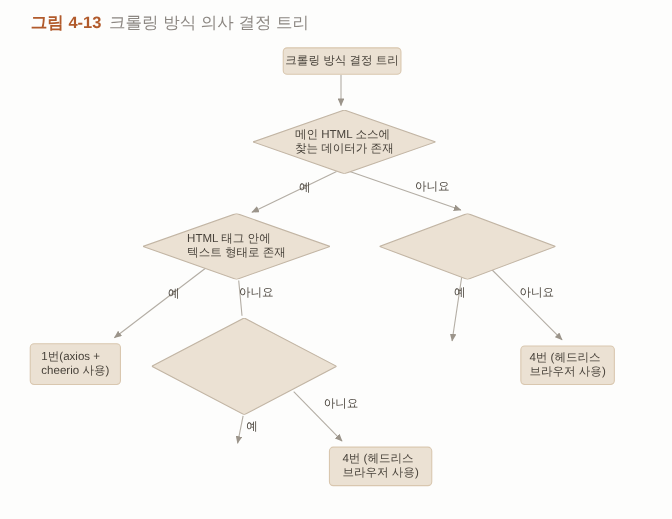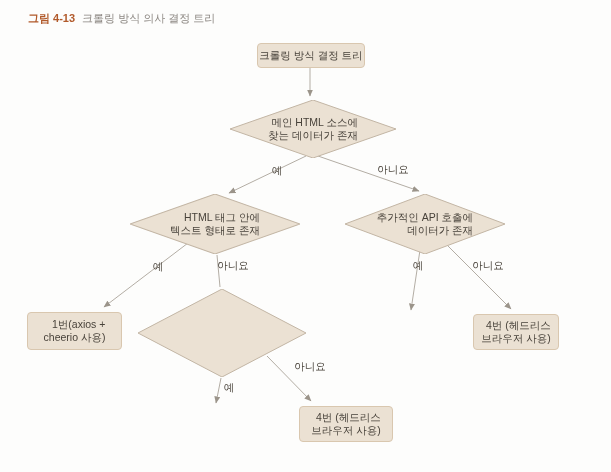--- a/index.html
+++ b/index.html
@@ -1,26 +1,26 @@
 <!DOCTYPE html>
 <html><head>
 <meta charset="utf-8">
 <style>
   html,body{margin:0;padding:0;background:#ffffff;}
   .canvas{
     position:relative;width:611px;height:472px;background:#fdfdfc;
     font-family:"Liberation Sans","DejaVu Sans",sans-serif;overflow:hidden;
   }
-  .fig-title{position:absolute;left:28px;top:11px;font-size:11px;white-space:nowrap;}
+  .fig-title{position:absolute;left:28px;top:11px;font-size:15px;white-space:nowrap;}
   .fig-label{color:var(--fig-label,#b15a2b);font-weight:bold;margin-right:7px;}
   .fig-text{color:var(--fig-caption,#8c8782);}
   .connectors{position:absolute;left:0;top:0;}
   .node{
     position:absolute;display:flex;align-items:center;justify-content:center;
-    text-align:right;color:var(--node-text,#48423a);font-size:10.5px;line-height:13.5px;
+    text-align:left;color:var(--node-text,#48423a);font-size:10.5px;line-height:13.5px;
   }
   .rect{
     background:var(--node-fill,#ebe1d3);
     border:1px solid var(--node-border,#d9c7af);
     border-radius:4px;box-sizing:border-box;
   }
   .diamond svg.shape{position:absolute;left:0;top:0;width:100%;height:100%;}
   .diamond .node-text{position:relative;z-index:1;}
   .node-text{white-space:pre-line;}
   .edge-label{
@@ -73,31 +73,29 @@
       <polygon points="50,0 100,50 50,100 0,50" fill="#ebe1d3" stroke="#c2b5a4" vector-effect="non-scaling-stroke"></polygon>
     </svg>
     <span class="node-text">메인 HTML 소스에
 찾는 데이터가 존재</span>
   </div>
 
   <div class="node diamond" style="left:345px;top:194px;width:160px;height:60px;">
     <svg class="shape" viewBox="0 0 100 100" preserveAspectRatio="none">
       <polygon points="50,0 100,50 50,100 0,50" fill="#ebe1d3" stroke="#c2b5a4" vector-effect="non-scaling-stroke"></polygon>
     </svg>
-    <span class="node-text">추가적인 API 호출에
-데이터가 존재</span>
   </div>
 
   <div class="node diamond" style="left:138px;top:289px;width:168px;height:88px;">
     <svg class="shape" viewBox="0 0 100 100" preserveAspectRatio="none">
       <polygon points="50,0 100,50 50,100 0,50" fill="#ebe1d3" stroke="#c2b5a4" vector-effect="non-scaling-stroke"></polygon>
     </svg>
   </div>
 
-  <div class="node rect" style="left:27px;top:312px;width:95px;height:38px;">
+  <div class="node rect" style="left:27px;top:312px;width:83px;height:38px;">
     <span class="node-text">1번(axios +
 cheerio 사용)</span>
   </div>
 
 
   <div class="node rect" style="left:473px;top:314px;width:86px;height:36px;">
     <span class="node-text">4번 (헤드리스
 브라우저 사용)</span>
   </div>
 

